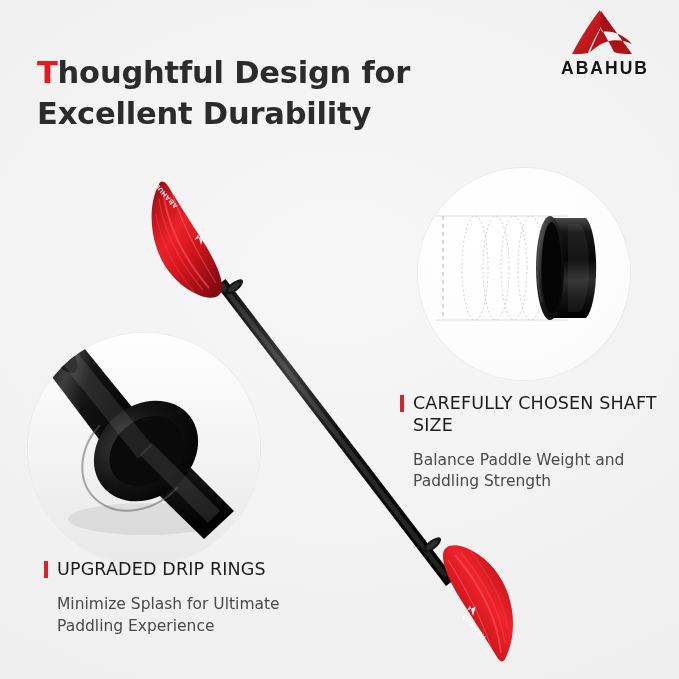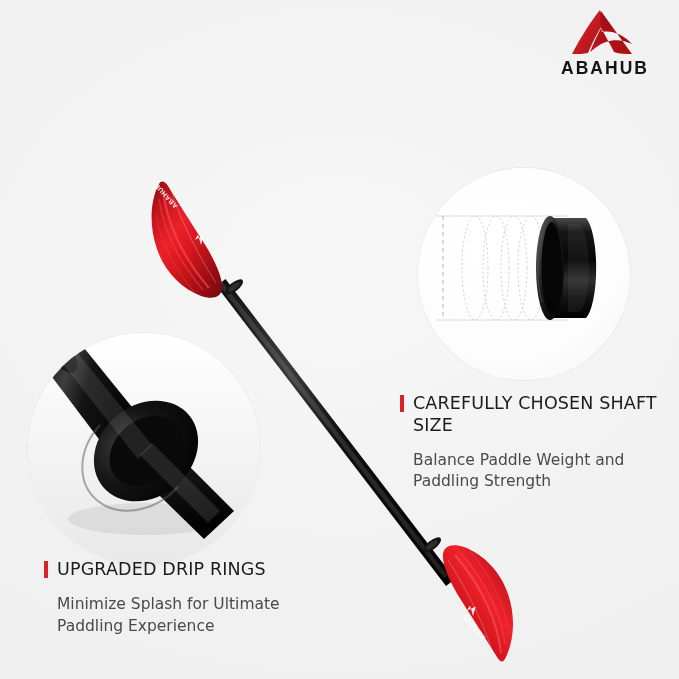--- a/index.html
+++ b/index.html
@@ -147,20 +147,24 @@
         </linearGradient>
       </defs>
       <path d="M36 2 C28 12 16 30 8 46 C14 46 20 46 24 45 C29 33 35 22 40 14 Z" fill="url(#swooshGradA)"></path>
       <path d="M37 3 C45 14 57 31 68 46 C62 46 55 46 50 44 C46 36 41 27 37 20
                C33 28 29 36 26 44 C31 40 36 36 42 34 C50 31 60 32 68 36
                C60 27 48 22 38 24 C36 18 36 9 37 3 Z" fill="url(#swooshGradB)"></path>
     </svg>
     <div id="brand-name">ABAHUB</div>
   </div>
 
+  <div id="headline">
+    <span class="accent-letter">T</span><span>houghtful Design for</span><br>
+    <span>Excellent Durability</span>
+  </div>
 
   <div id="shaft-size-circle" class="callout-circle">
     <svg viewBox="0 0 212 212" width="212" height="212">
       <defs>
         <linearGradient id="tubeBody" x1="0" y1="0" x2="0" y2="1">
           <stop offset="0%" stop-color="#4a4a4a"></stop>
           <stop offset="14%" stop-color="#151515"></stop>
           <stop offset="42%" stop-color="#070707"></stop>
           <stop offset="62%" stop-color="#2e2e2e"></stop>
           <stop offset="80%" stop-color="#121212"></stop>

